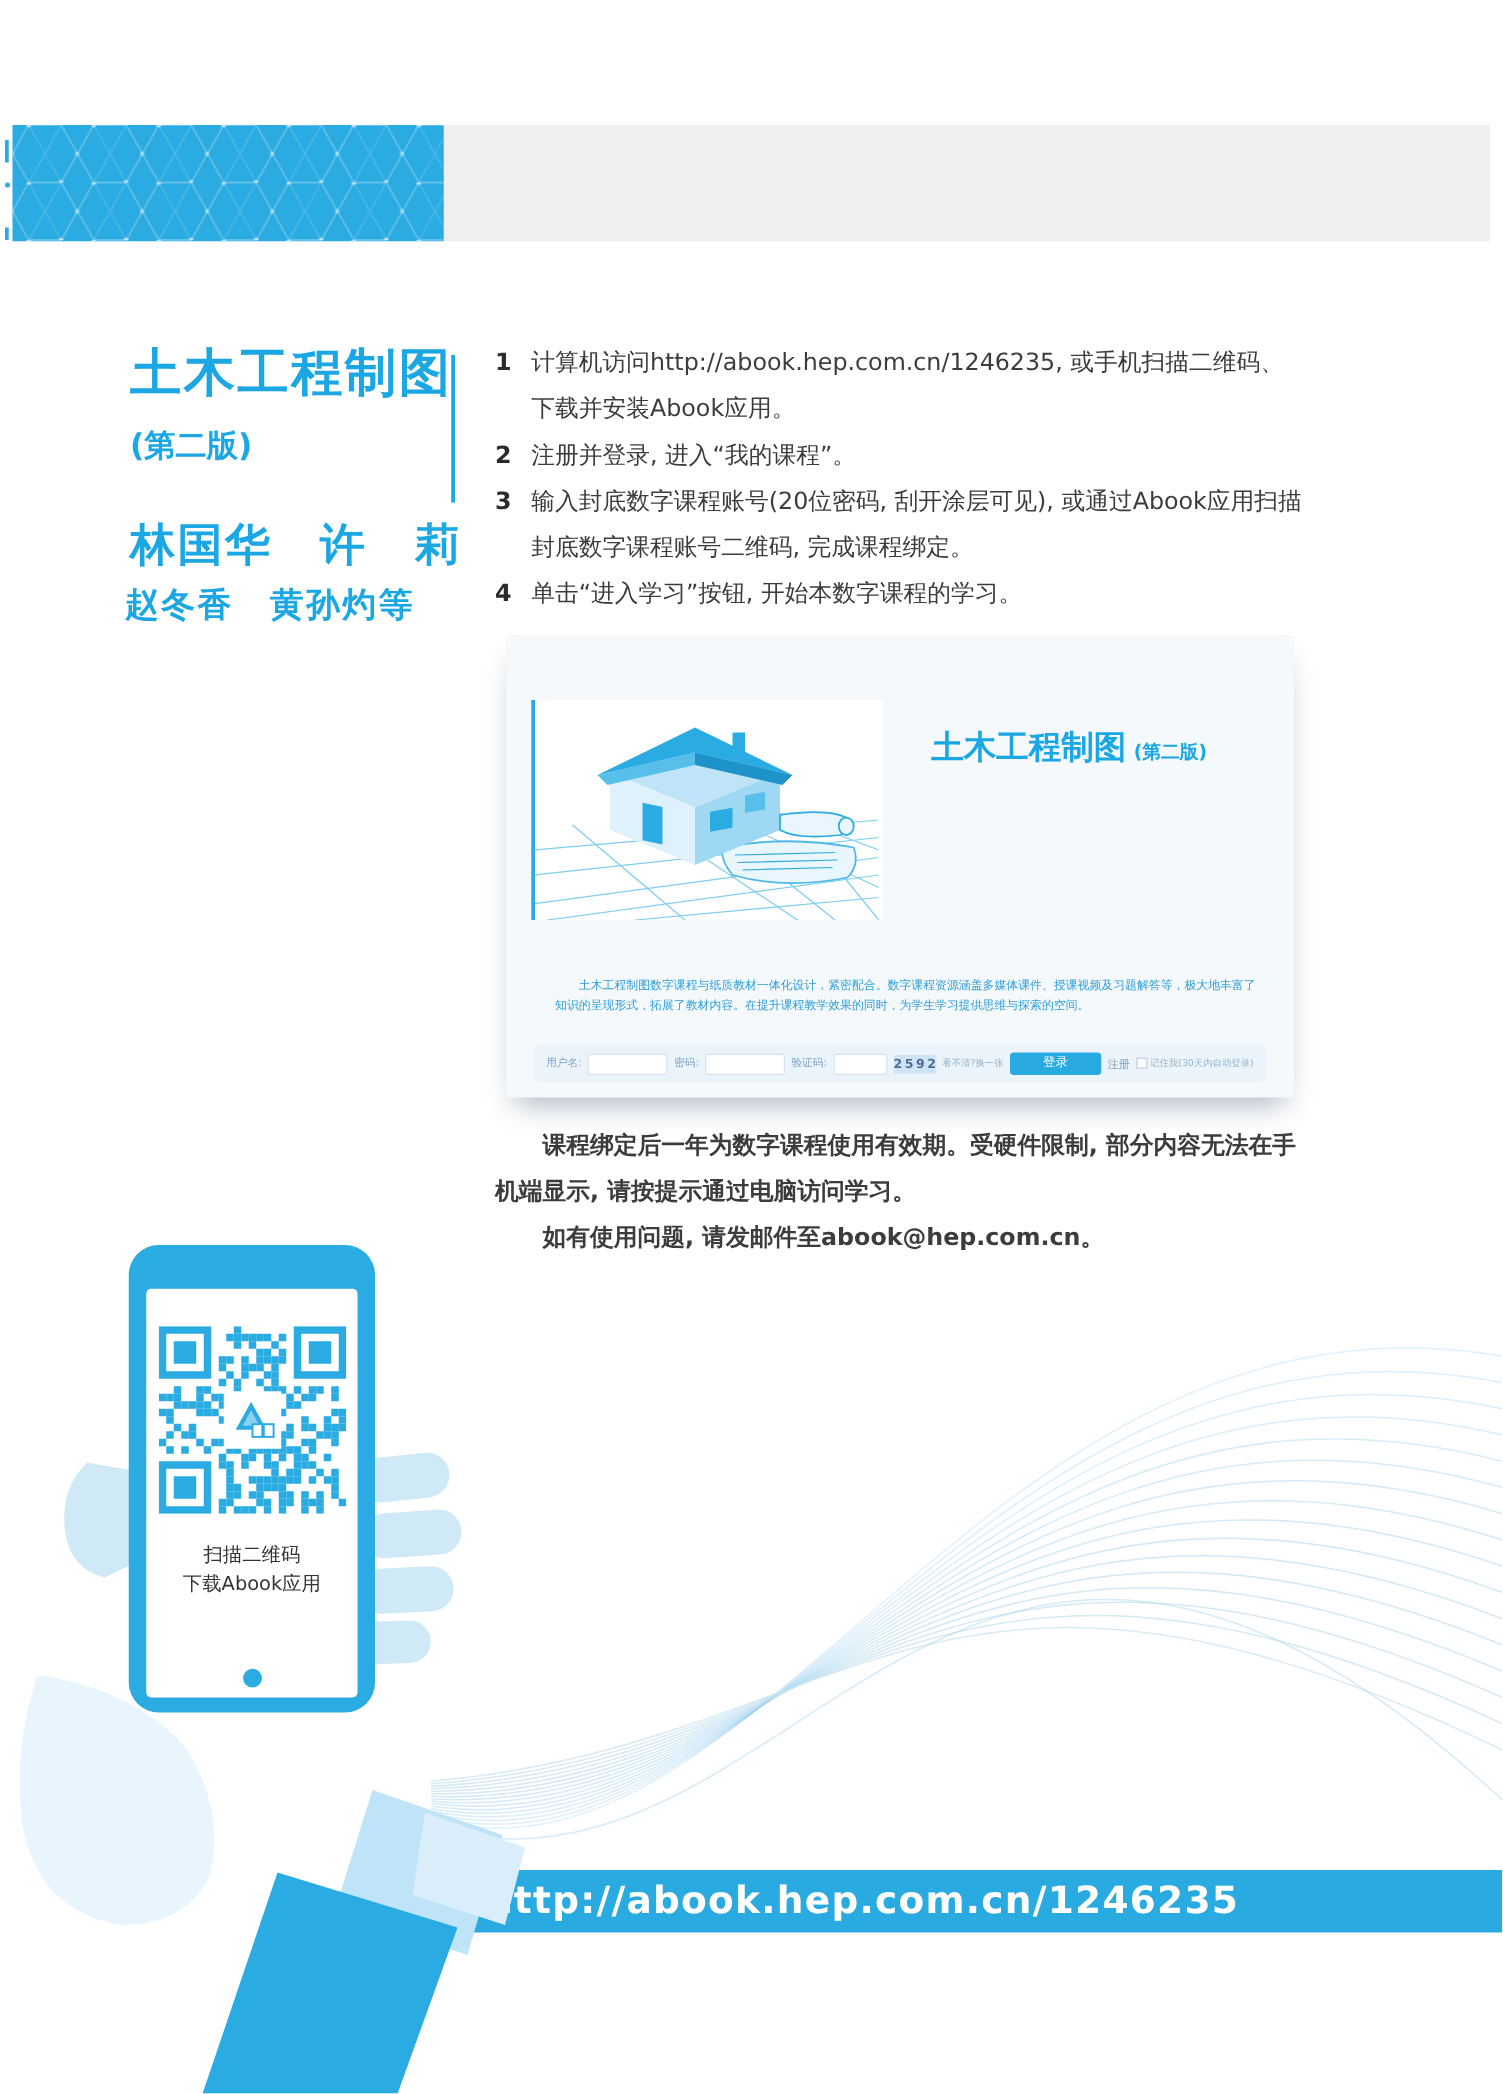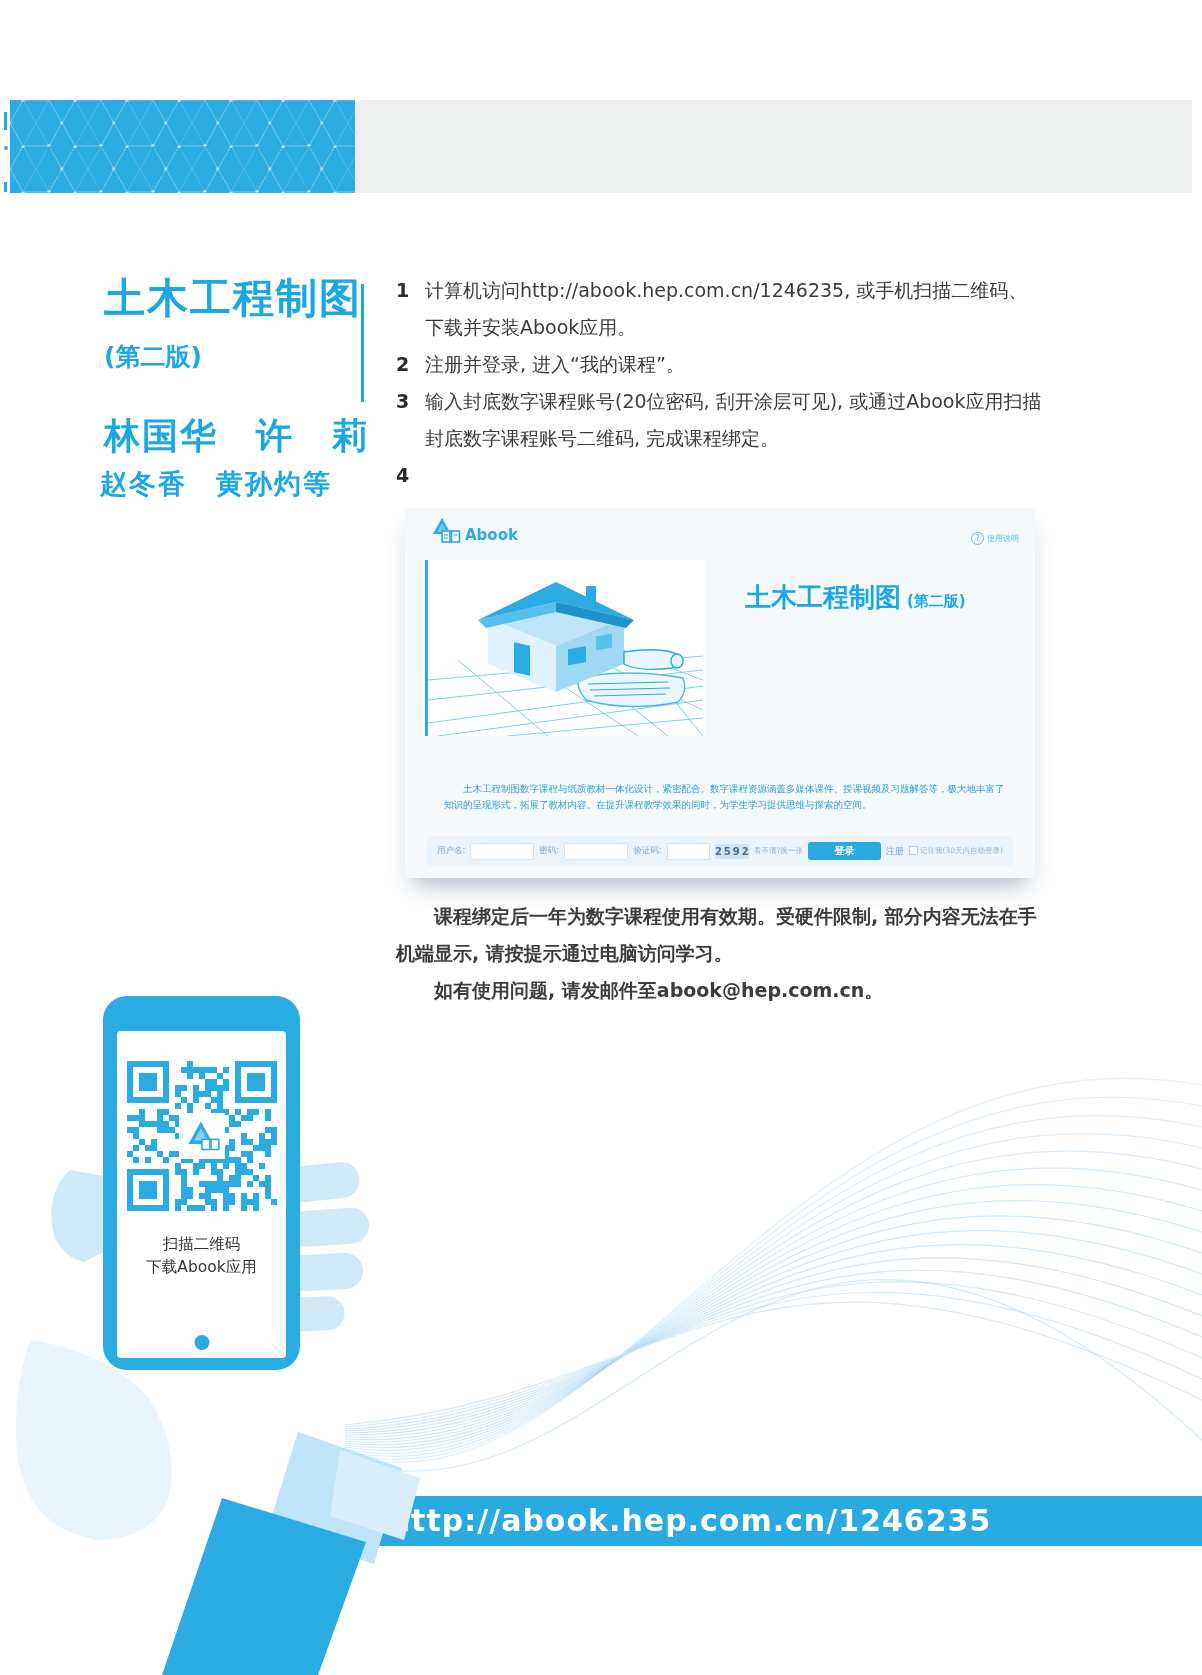--- a/index.html
+++ b/index.html
@@ -42,21 +42,21 @@
   .panel-desc{position:absolute;left:39px;top:243px;width:568px;font-size:9.5px;line-height:16px;
               color:#2f9fd8;text-indent:2em;margin-top:30px;}
   .login-bar{position:absolute;left:22px;top:328px;width:586px;height:30px;background:#ecf4fb;
              border-radius:4px;display:flex;align-items:center;gap:5px;padding:0 10px;box-sizing:border-box;}
   .login-bar .lbl{font-size:8.5px;color:#7fa3bf;white-space:nowrap;}
   .login-input{height:15px;background:#fff;border:1px solid #d5e4f0;border-radius:2px;}
   .captcha-box{width:34px;height:15px;background:#cfe3f5;color:#4a6f92;font-size:10px;font-weight:bold;
                text-align:center;line-height:15px;letter-spacing:2px;border-radius:2px;}
   .refresh{font-size:7.5px;color:#93b4cc;white-space:nowrap;}
   .login-btn{width:78px;height:18px;background:#29abe2;color:#fff;font-size:10px;border:none;
-             border-radius:3px;line-height:18px;text-align:center;font-weight:bold;}
+             border-radius:3px;line-height:18px;text-align:center;}
   .register{font-size:9px;color:#7fa3bf;white-space:nowrap;}
   .remember{display:flex;align-items:flex-start;gap:2px;font-size:7.5px;color:#93b4cc;white-space:nowrap;}
   .checkbox{width:7px;height:7px;border:1px solid #b7cfe2;background:#fff;flex:none;}
 
   
   .notes{position:absolute;left:396px;top:898px;width:652px;font-size:19px;line-height:37px;color:#3c3c3c;}
   .notes p{margin:0;text-indent:2em;font-weight:bold;}
 
   
   .waves{position:absolute;left:0;top:0;width:1202px;height:1675px;pointer-events:none;z-index:1;}
@@ -137,42 +137,25 @@
     <div class="instr">
       <span class="num">2</span>
       <span>注册并登录, 进入“我的课程”。</span>
     </div>
     <div class="instr">
       <span class="num">3</span>
       <span>输入封底数字课程账号(20位密码, 刮开涂层可见), 或通过Abook应用扫描封底数字课程账号二维码, 完成课程绑定。</span>
     </div>
     <div class="instr">
       <span class="num">4</span>
+      <span>单击“进入学习”按钮, 开始本数字课程的学习。</span>
     </div>
   </div>
 
   <div class="panel">
-    <div class="panel-header">
-      <div class="abook-logo">
-        <svg width="32" height="30" viewBox="0 0 32 30">
-          <path d="M13 1 L22 17 L4 17 Z" fill="#2aabe2"></path>
-          <path d="M13 6 L18 15 L8 15 Z" fill="#fff" opacity="0.35"></path>
-          <rect x="13" y="14" width="8" height="11" fill="#f5f9fc" stroke="#2aabe2" stroke-width="1.6"></rect>
-          <rect x="22.5" y="14" width="8" height="11" fill="#f5f9fc" stroke="#2aabe2" stroke-width="1.6"></rect>
-          <line x1="15" y1="18" x2="19" y2="18" stroke="#2aabe2" stroke-width="1"></line>
-          <line x1="15" y1="21" x2="19" y2="21" stroke="#2aabe2" stroke-width="1"></line>
-          <line x1="24.5" y1="18" x2="28.5" y2="18" stroke="#2aabe2" stroke-width="1"></line>
-        </svg>
-        <span class="abook-word">Abook</span>
-      </div>
-      <div class="panel-help">
-        <span class="help-circle">?</span>
-        <span>使用说明</span>
-      </div>
-    </div>
 
     <div class="course-card">
       <svg width="275" height="176" viewBox="0 0 275 176">
 
         <g stroke="#7ecdf0" stroke-width="1" fill="none">
           <path d="M0 120 L275 96"></path>
             <path d="M0 140 L275 110"></path>
             <path d="M0 163 L275 126"></path>
           <path d="M10 176 L275 140"></path>
             <path d="M80 176 L275 158"></path>

